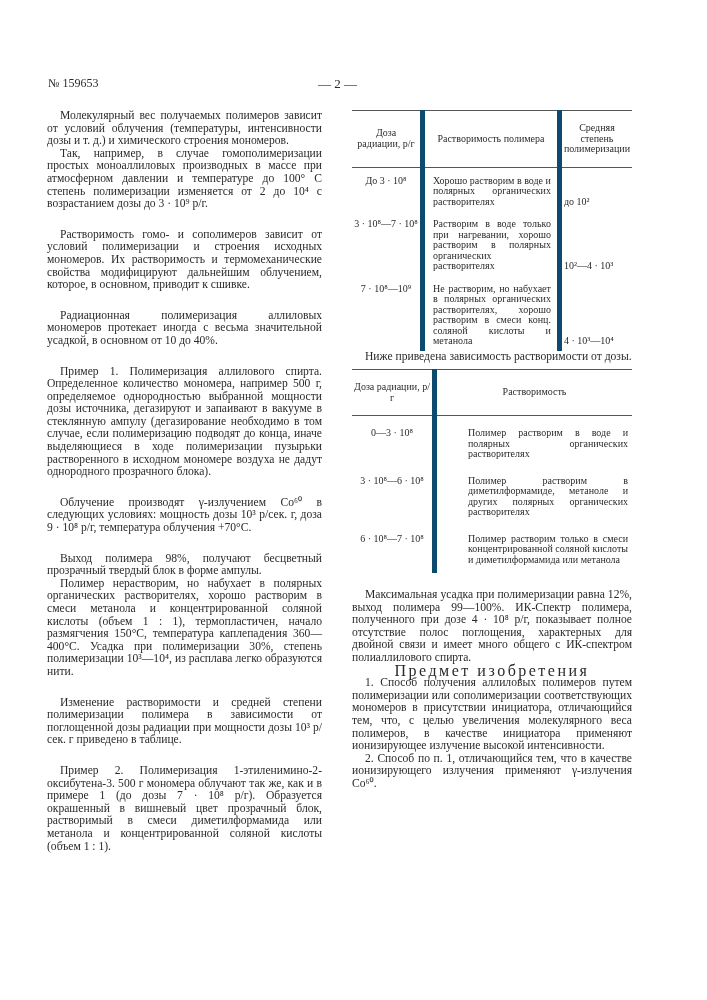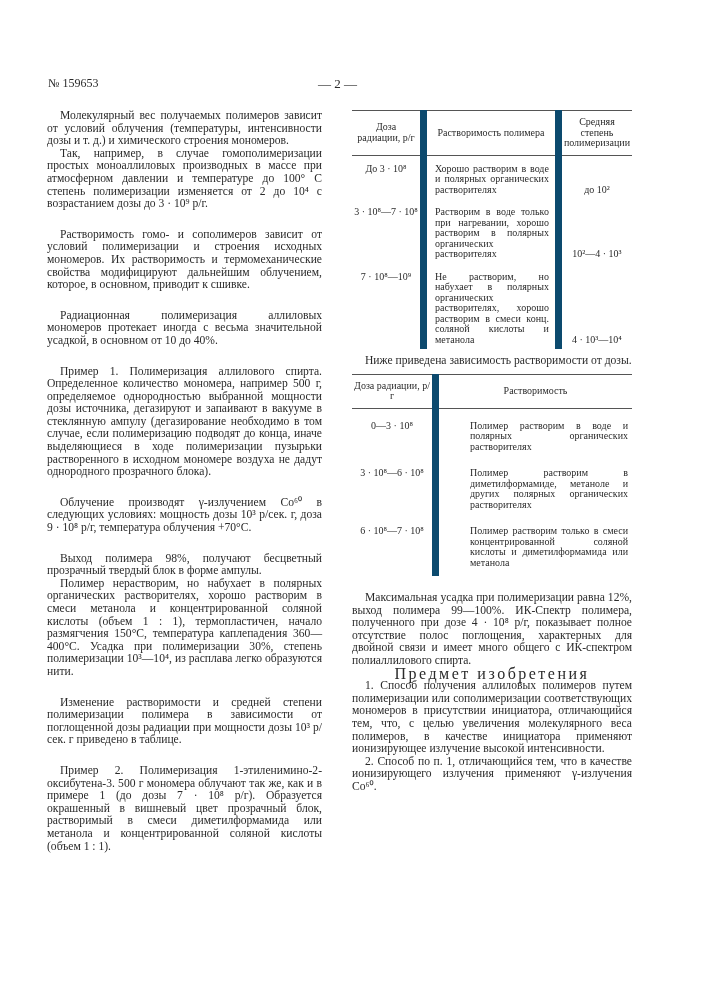--- a/index.html
+++ b/index.html
@@ -10,27 +10,27 @@
   }
   .hdr-num { position: absolute; left: 48px; top: 76px; font-size: 12px; font-family: "Liberation Serif", serif; }
   .hdr-page { position: absolute; left: 318px; top: 76px; font-size: 13px; font-family: "Liberation Serif", serif; }
   .col { position: absolute; font-family: "Liberation Serif", serif; font-size: 11.6px; line-height: 12.6px; text-align: justify; }
   .col-left { left: 47px; top: 110px; width: 275px; }
   .col-right { left: 352px; top: 110px; width: 280px; }
   .col p { margin: 0; text-indent: 13px; }
   .col p.gap { margin-top: 18px; }
 
   table { border-collapse: collapse; width: 100%; font-size: 10px; line-height: 10.5px; }
-  table th { font-weight: normal; border-top: 1px solid #555; border-bottom: 1px solid #555; padding: 6px 2px; vertical-align: middle; text-align: center; }
+  table th { font-weight: normal; border-top: 1px solid #555; border-bottom: 1px solid #555; padding: 12px 2px; vertical-align: middle; text-align: center; }
   table td { vertical-align: top; padding: 12px 2px; }
-  .vsep { border-left: 7px solid #0c4a6e; }
+  .vsep { border-left: 5px solid #0c4a6e; }
   .t1 { margin-top: 0; }
   .t1 td.dose { text-align: center; padding-top: 8px; width: 64px; }
   .t1 td.sol { text-align: justify; padding: 8px 6px 4px 8px; }
-  .t1 td.deg { vertical-align: bottom; text-align: center; width: 62px; padding-bottom: 4px; }
+  .t1 td.deg { vertical-align: bottom; text-align: left; width: 62px; padding-bottom: 4px; }
   .t2 td.dose { text-align: center; padding-top: 12px; width: 76px; }
   .t2 td.sol { text-align: justify; padding: 12px 4px 4px 31px; }
   .heading { text-align: center; font-size: 16px; letter-spacing: 2.5px; margin: 12px 0 4px 0; text-indent: 0 !important; }
 </style>
 </head>
 <body>
 
 <div class="hdr-num">№ 159653</div>
 <div class="hdr-page">— 2 —</div>
 
@@ -68,21 +68,21 @@
         <td class="deg vsep">10²—4 · 10³</td>
       </tr>
       <tr>
         <td class="dose">7 · 10⁸—10⁹</td>
         <td class="sol vsep">Не растворим, но набухает в полярных органических растворителях, хорошо растворим в смеси конц. соляной кислоты и метанола</td>
         <td class="deg vsep">4 · 10³—10⁴</td>
       </tr>
     </tbody>
   </table>
 
-  <p style="margin-top:6px">Ниже приведена зависимость растворимости от дозы.</p>
+  <p style="">Ниже приведена зависимость растворимости от дозы.</p>
 
   <table class="t2" style="margin-top:6px">
     <thead>
       <tr>
         <th>Доза радиации, р/г</th>
         <th class="vsep">Растворимость</th>
       </tr>
     </thead>
     <tbody>
       <tr>

